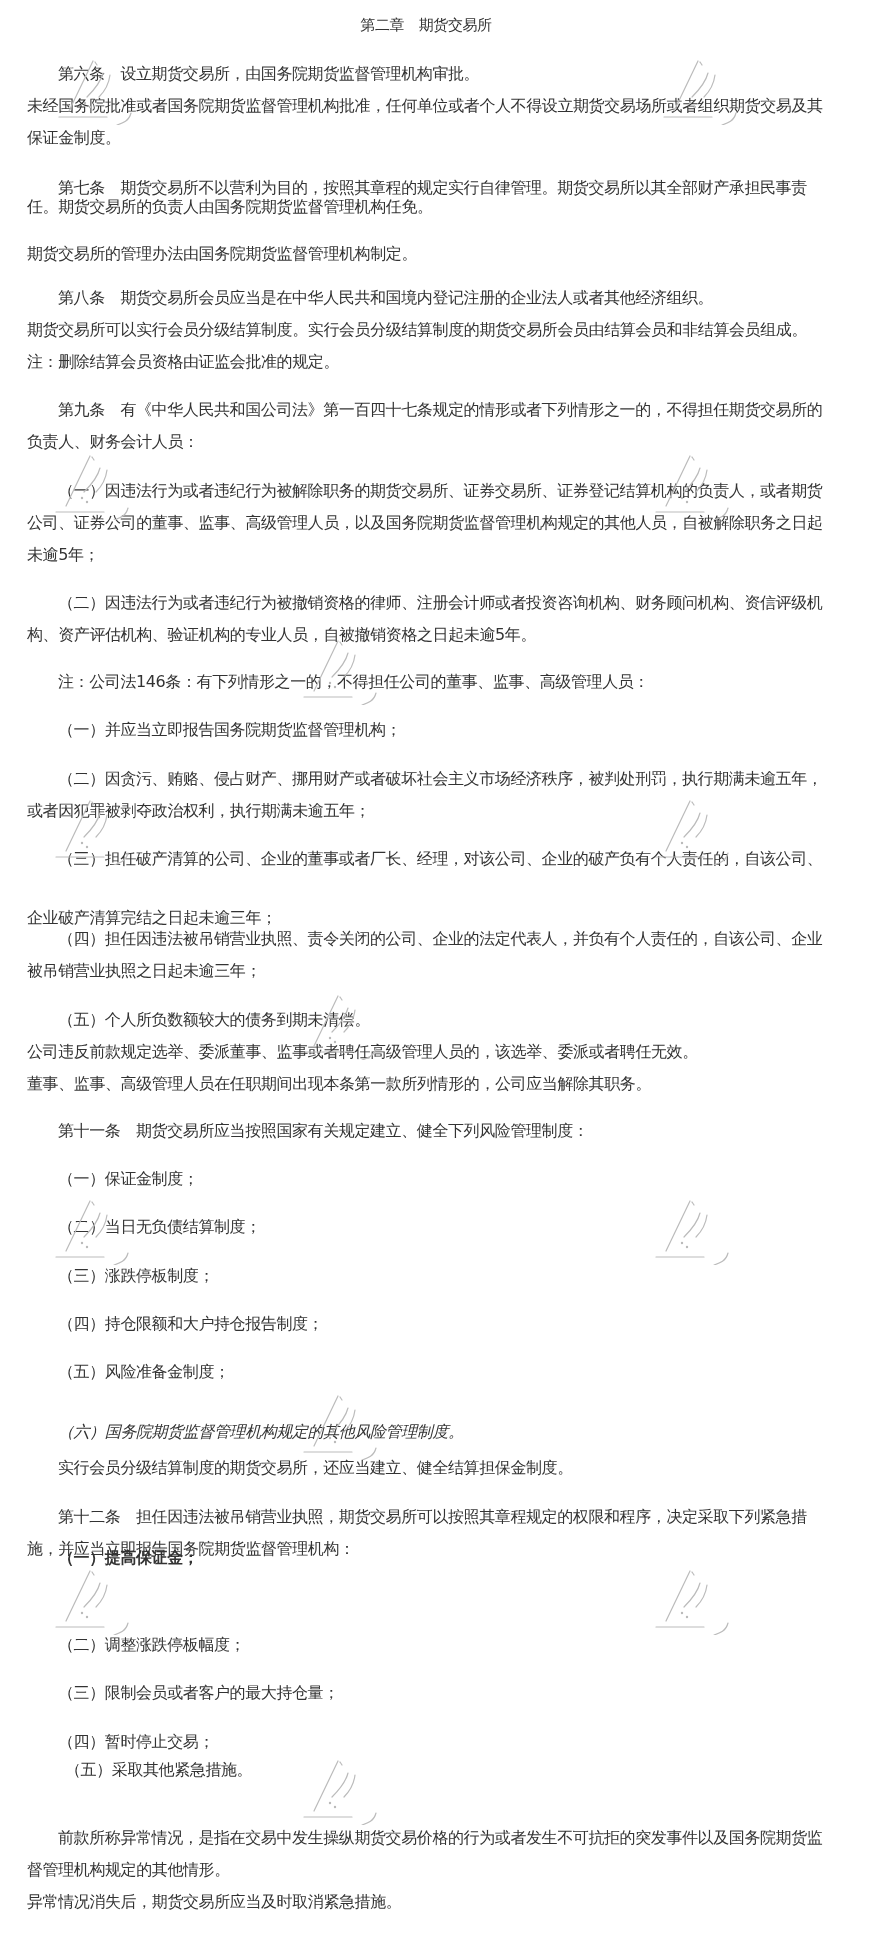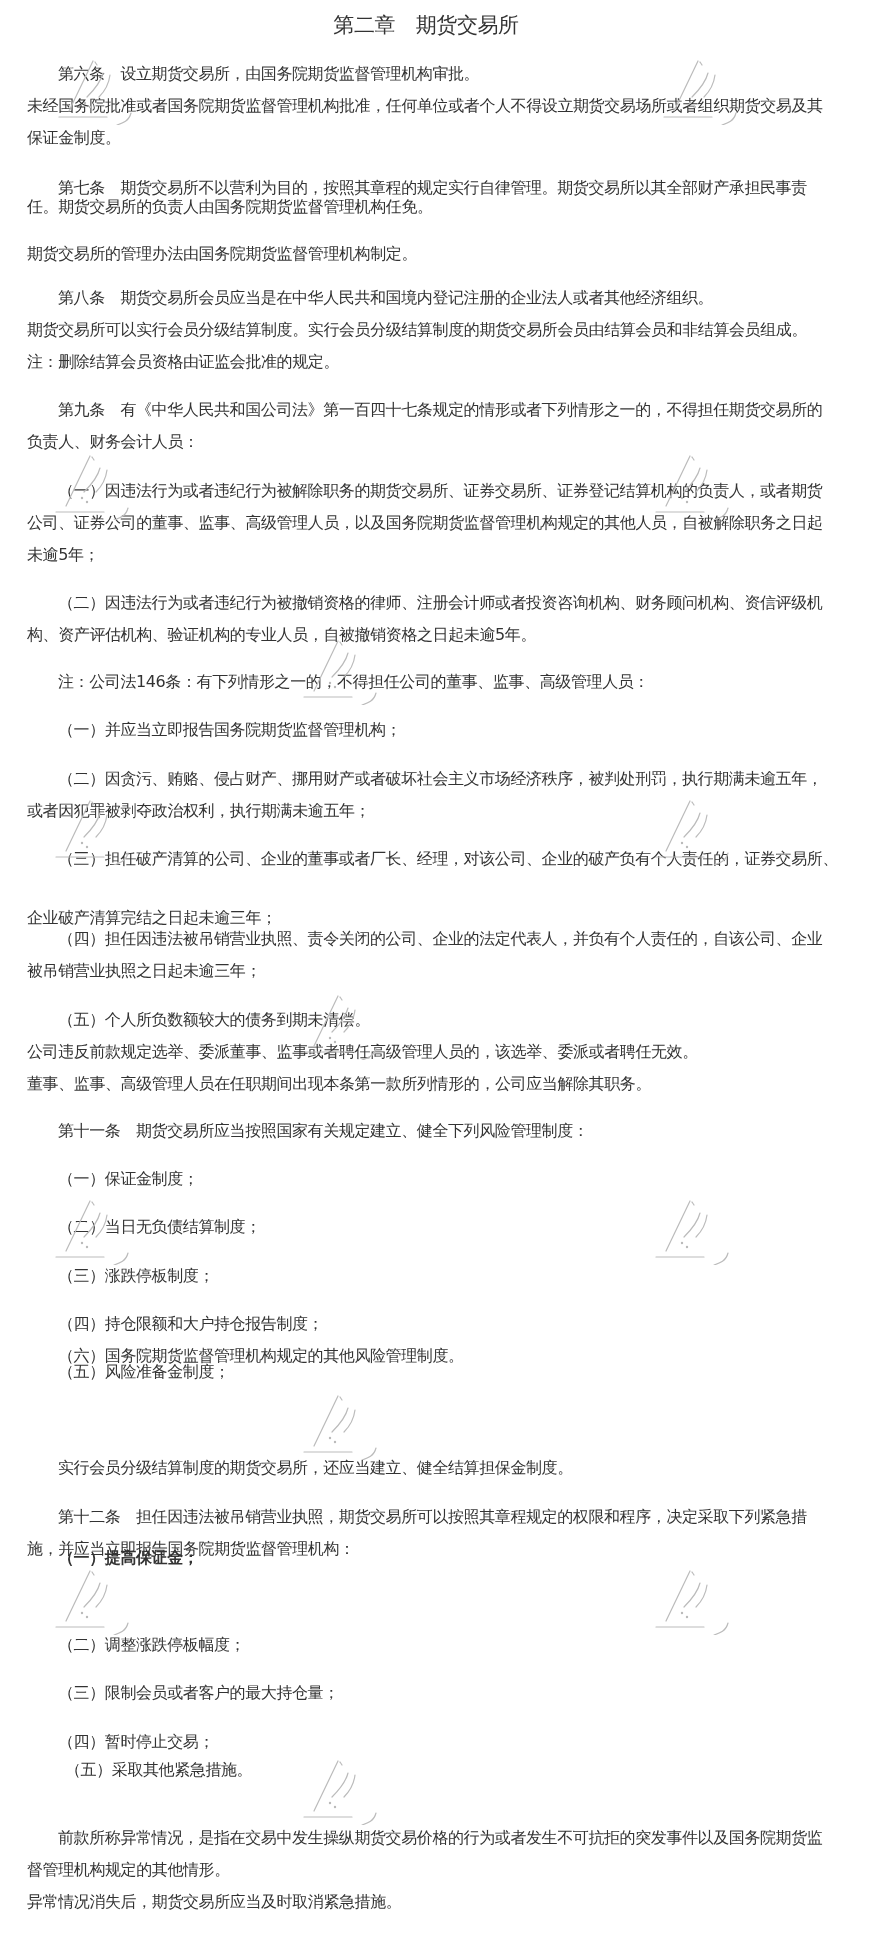--- a/index.html
+++ b/index.html
@@ -1,21 +1,21 @@
 <!DOCTYPE html>
 <html><head>
 <meta charset="utf-8">
 <style>
   html, body { margin: 0; padding: 0; background: #ffffff; }
   body { width: 879px; height: 1934px; position: relative; overflow: hidden;
          font-family: "DejaVu Sans", "Liberation Sans", sans-serif; color: #333333; }
   .doc { position: absolute; left: 0; top: 0; width: 879px; height: 1934px; }
   .line { position: absolute; left: 27px; white-space: nowrap; font-size: 16px; line-height: 20px; height: 20px; letter-spacing: -0.4px; }
   .indent { left: 58px; }
-  .title { position: absolute; top: 15px; left: 0; width: 852px; text-align: center; font-size: 21px; line-height: 20px; letter-spacing: -0.4px; }
+  .title { position: absolute; top: 15px; left: 0; width: 852px; text-align: center; font-size: 15px; line-height: 20px; letter-spacing: -0.4px; }
   .wm { position: absolute; width: 90px; height: 70px; pointer-events: none; }
   .wm svg { width: 100%; height: 100%; }
 </style>
 </head>
 <body>
 
 <div class="doc">
   <div class="title">第二章　期货交易所</div>
   <div id="lines">
       <div class="line indent" style="top: 64px;">第六条　设立期货交易所，由国务院期货监督管理机构审批。</div>
@@ -31,34 +31,34 @@
       <div class="line" style="top: 432px;">负责人、财务会计人员：</div>
       <div class="line indent" style="top: 481px;">（一）因违法行为或者违纪行为被解除职务的期货交易所、证券交易所、证券登记结算机构的负责人，或者期货</div>
       <div class="line" style="top: 513px;">公司、证券公司的董事、监事、高级管理人员，以及国务院期货监督管理机构规定的其他人员，自被解除职务之日起</div>
       <div class="line" style="top: 545px;">未逾5年；</div>
       <div class="line indent" style="top: 593px;">（二）因违法行为或者违纪行为被撤销资格的律师、注册会计师或者投资咨询机构、财务顾问机构、资信评级机</div>
       <div class="line" style="top: 625px;">构、资产评估机构、验证机构的专业人员，自被撤销资格之日起未逾5年。</div>
       <div class="line indent" style="top: 672px;">注：公司法146条：有下列情形之一的，不得担任公司的董事、监事、高级管理人员：</div>
       <div class="line indent" style="top: 720px;">（一）并应当立即报告国务院期货监督管理机构；</div>
       <div class="line indent" style="top: 769px;">（二）因贪污、贿赂、侵占财产、挪用财产或者破坏社会主义市场经济秩序，被判处刑罚，执行期满未逾五年，</div>
       <div class="line" style="top: 801px;">或者因犯罪被剥夺政治权利，执行期满未逾五年；</div>
-      <div class="line indent" style="top: 849px;">（三）担任破产清算的公司、企业的董事或者厂长、经理，对该公司、企业的破产负有个人责任的，证券交易所、</div>
+      <div class="line indent" style="top: 849px;">（三）担任破产清算的公司、企业的董事或者厂长、经理，对该公司、企业的破产负有个人责任的，自该公司、</div>
       <div class="line" style="top: 908px;">企业破产清算完结之日起未逾三年；</div>
       <div class="line indent" style="top: 929px;">（四）担任因违法被吊销营业执照、责令关闭的公司、企业的法定代表人，并负有个人责任的，自该公司、企业</div>
       <div class="line" style="top: 961px;">被吊销营业执照之日起未逾三年；</div>
       <div class="line indent" style="top: 1010px;">（五）个人所负数额较大的债务到期未清偿。</div>
       <div class="line" style="top: 1042px;">公司违反前款规定选举、委派董事、监事或者聘任高级管理人员的，该选举、委派或者聘任无效。</div>
       <div class="line" style="top: 1074px;">董事、监事、高级管理人员在任职期间出现本条第一款所列情形的，公司应当解除其职务。</div>
       <div class="line indent" style="top: 1121px;">第十一条　期货交易所应当按照国家有关规定建立、健全下列风险管理制度：</div>
       <div class="line indent" style="top: 1169px;">（一）保证金制度；</div>
       <div class="line indent" style="top: 1217px;">（二）当日无负债结算制度；</div>
       <div class="line indent" style="top: 1266px;">（三）涨跌停板制度；</div>
       <div class="line indent" style="top: 1314px;">（四）持仓限额和大户持仓报告制度；</div>
       <div class="line indent" style="top: 1362px;">（五）风险准备金制度；</div>
-      <div class="line indent" style="top: 1346px;">（六）国务院期货监督管理机构规定的其他风险管理制度。</div>
+      <div class="line indent" style="top: 1422px; font-style: italic;">（六）国务院期货监督管理机构规定的其他风险管理制度。</div>
       <div class="line indent" style="top: 1458px;">实行会员分级结算制度的期货交易所，还应当建立、健全结算担保金制度。</div>
       <div class="line indent" style="top: 1507px;">第十二条　担任因违法被吊销营业执照，期货交易所可以按照其章程规定的权限和程序，决定采取下列紧急措</div>
       <div class="line" style="top: 1539px;">施，并应当立即报告国务院期货监督管理机构：</div>
       <div class="line indent" style="top: 1548px; font-weight: bold;">（一）提高保证金；</div>
       <div class="line indent" style="top: 1635px;">（二）调整涨跌停板幅度；</div>
       <div class="line indent" style="top: 1683px;">（三）限制会员或者客户的最大持仓量；</div>
       <div class="line indent" style="top: 1732px;">（四）暂时停止交易；</div>
       <div class="line indent" style="top: 1760px; margin-left: 7px;">（五）采取其他紧急措施。</div>
       <div class="line indent" style="top: 1828px;">前款所称异常情况，是指在交易中发生操纵期货交易价格的行为或者发生不可抗拒的突发事件以及国务院期货监</div>
       <div class="line" style="top: 1860px;">督管理机构规定的其他情形。</div>

